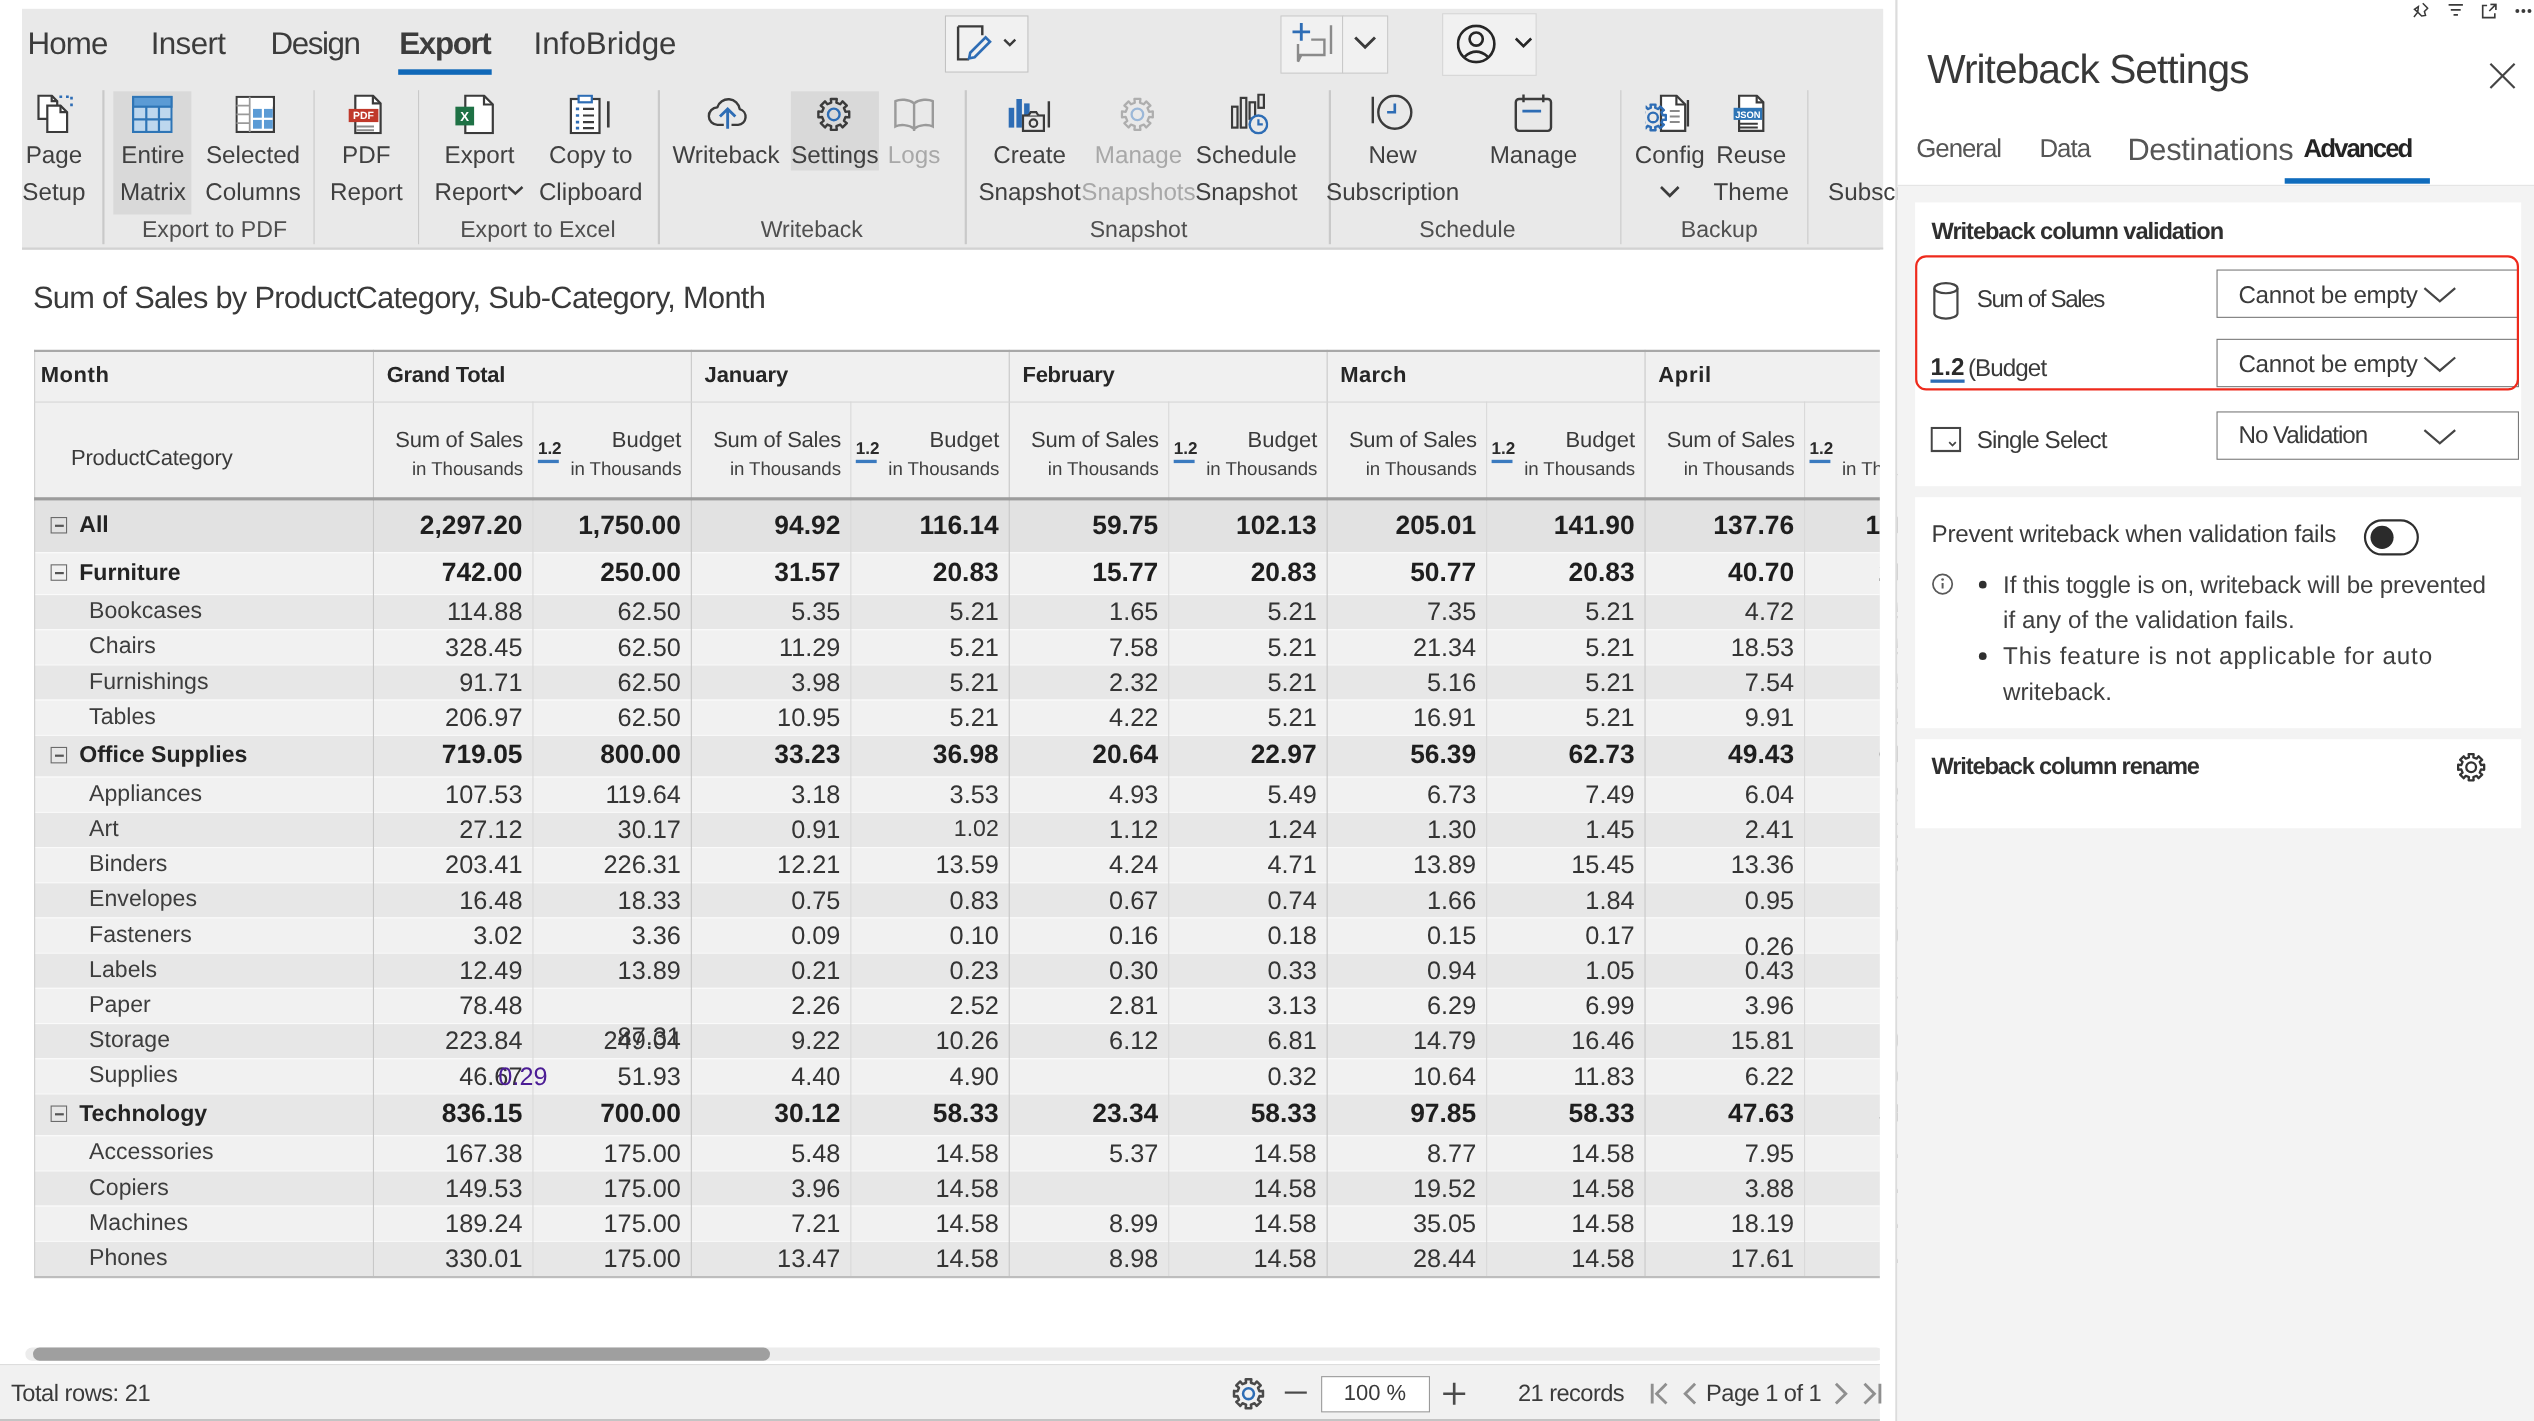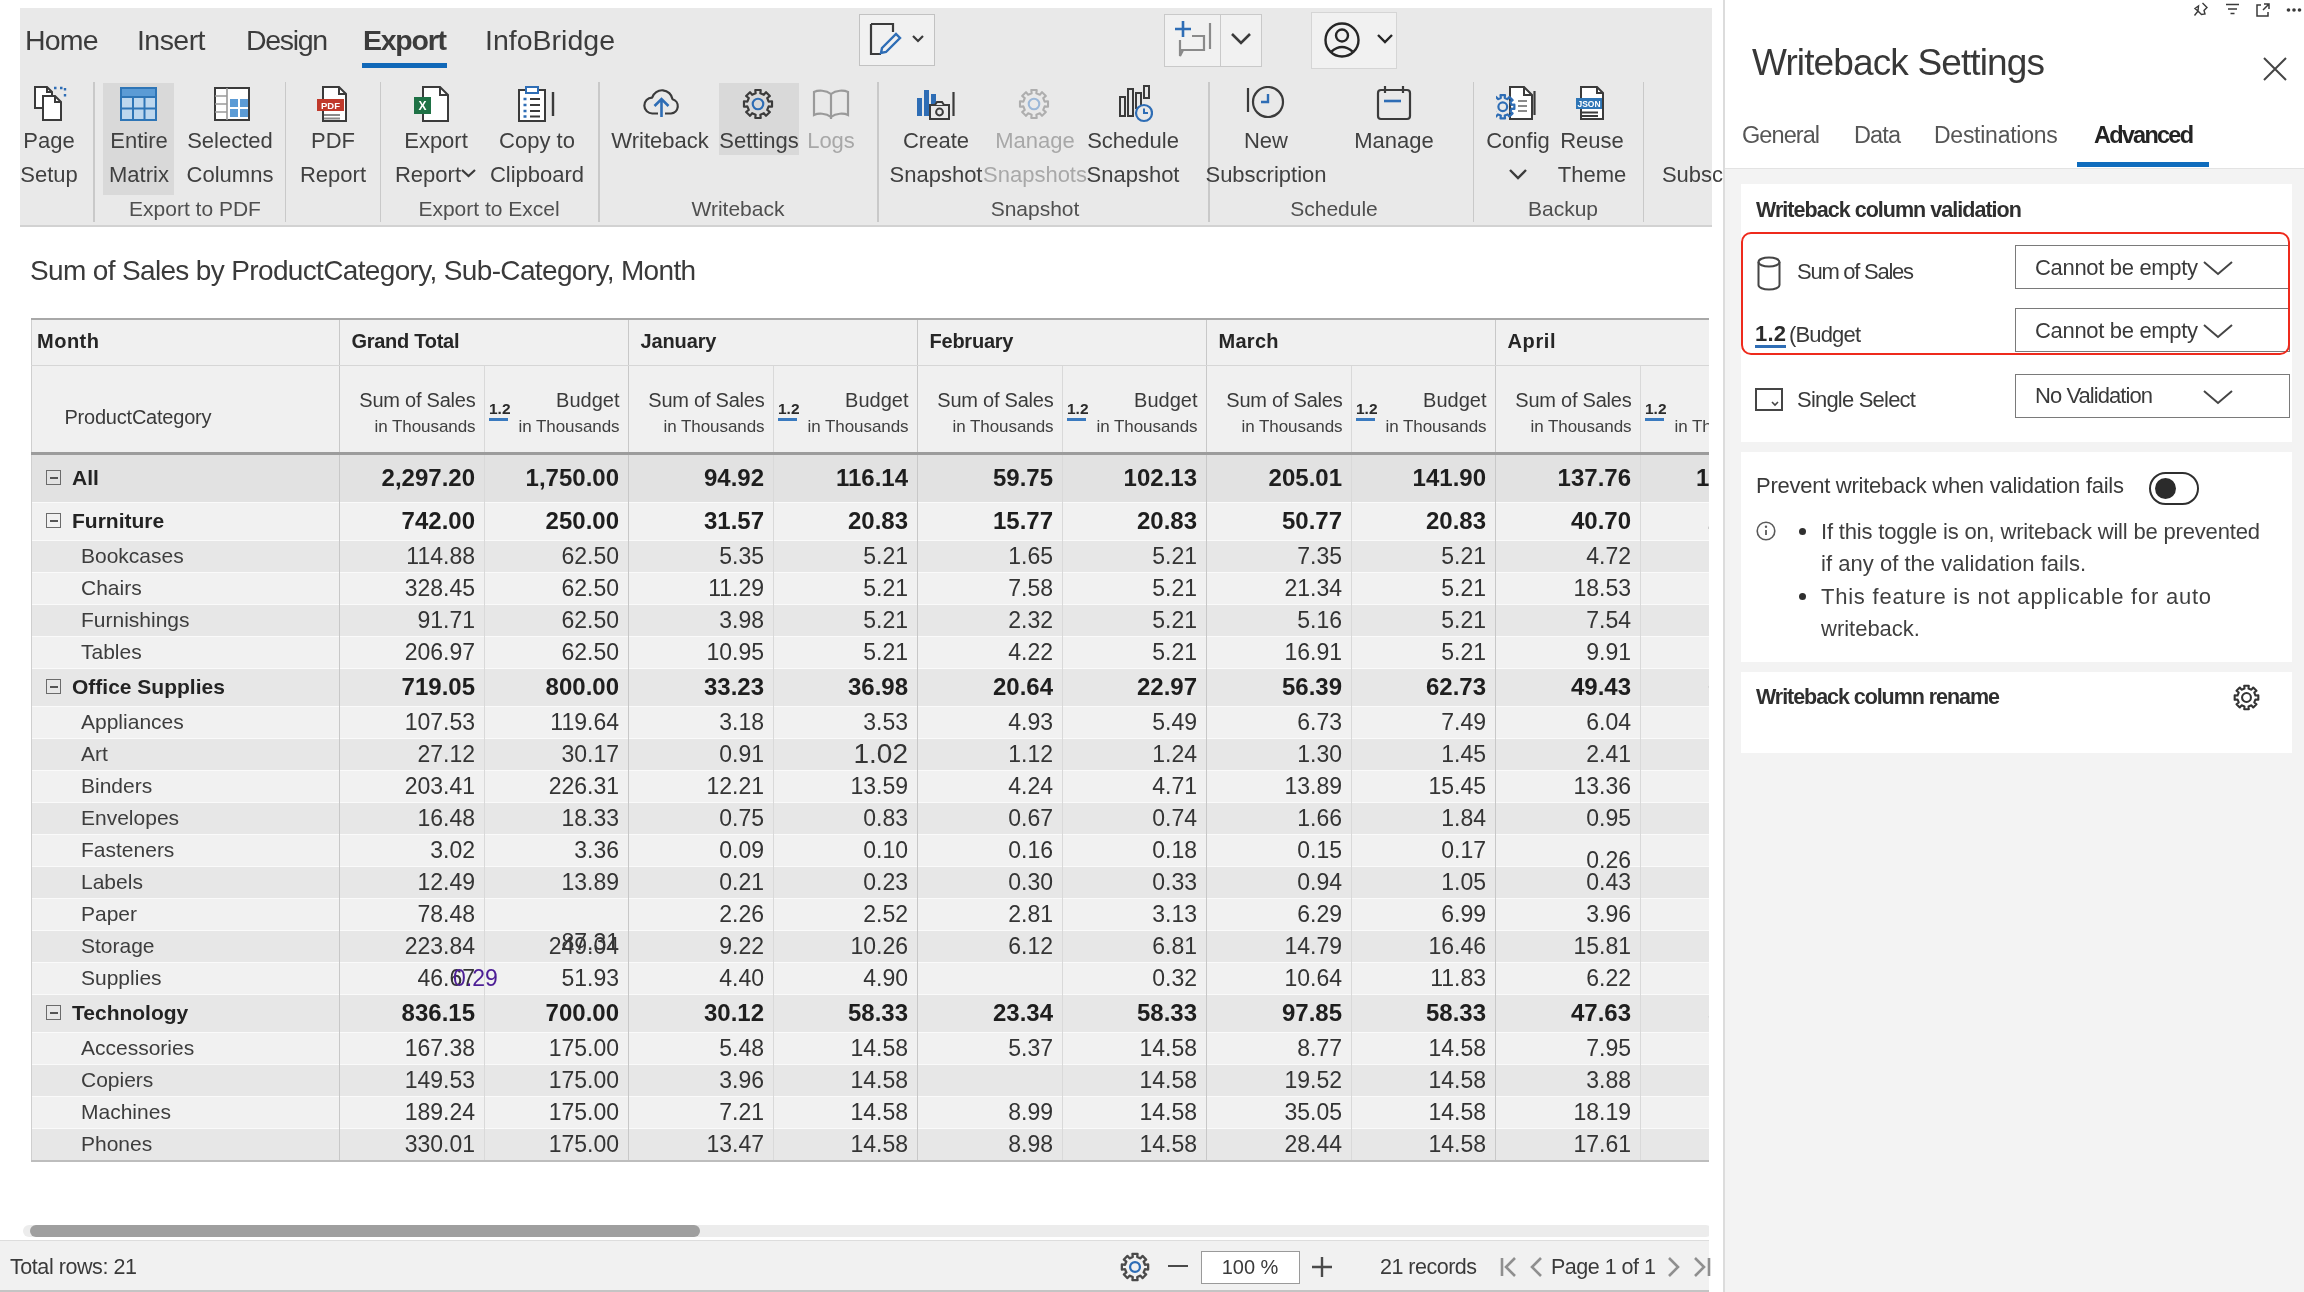--- a/index.html
+++ b/index.html
@@ -364,21 +364,21 @@
 <span id="t155" style="position:absolute;top:704.8px;height:34.5px;line-height:34.5px;font-size:23px;font-weight:400;color:#343434;white-space:pre;z-index:3;left:453.0px;width:600px;text-align:right;">4.93</span>
 <span id="t156" style="position:absolute;top:704.8px;height:34.5px;line-height:34.5px;font-size:23px;font-weight:400;color:#343434;white-space:pre;z-index:3;left:597.0px;width:600px;text-align:right;">5.49</span>
 <span id="t157" style="position:absolute;top:704.8px;height:34.5px;line-height:34.5px;font-size:23px;font-weight:400;color:#343434;white-space:pre;z-index:3;left:742.0px;width:600px;text-align:right;">6.73</span>
 <span id="t158" style="position:absolute;top:704.8px;height:34.5px;line-height:34.5px;font-size:23px;font-weight:400;color:#343434;white-space:pre;z-index:3;left:886.0px;width:600px;text-align:right;">7.49</span>
 <span id="t159" style="position:absolute;top:704.8px;height:34.5px;line-height:34.5px;font-size:23px;font-weight:400;color:#343434;white-space:pre;z-index:3;left:1031.0px;width:600px;text-align:right;">6.04</span>
 <span id="t160" style="position:absolute;top:704.8px;height:34.5px;line-height:34.5px;font-size:23px;font-weight:400;color:#343434;white-space:pre;z-index:3;left:1168.0px;width:600px;text-align:right;">9.97</span>
 <span id="rArt" style="position:absolute;top:738.2px;height:31.5px;line-height:31.5px;font-size:21px;font-weight:400;color:#3d3d3d;white-space:pre;z-index:5;left:81.0px;">Art</span>
 <span id="t162" style="position:absolute;top:736.8px;height:34.5px;line-height:34.5px;font-size:23px;font-weight:400;color:#343434;white-space:pre;z-index:3;left:-125.0px;width:600px;text-align:right;">27.12</span>
 <span id="t163" style="position:absolute;top:736.8px;height:34.5px;line-height:34.5px;font-size:23px;font-weight:400;color:#343434;white-space:pre;z-index:3;left:19.0px;width:600px;text-align:right;">30.17</span>
 <span id="t164" style="position:absolute;top:736.8px;height:34.5px;line-height:34.5px;font-size:23px;font-weight:400;color:#343434;white-space:pre;z-index:3;left:164.0px;width:600px;text-align:right;">0.91</span>
-<span id="t165" style="position:absolute;top:736.8px;height:34.5px;line-height:34.5px;font-size:28px;font-weight:400;color:#343434;white-space:pre;z-index:3;left:308.0px;width:600px;text-align:right;">1.02</span>
+<span id="t165" style="position:absolute;top:736.8px;height:34.5px;line-height:34.5px;font-size:21px;font-weight:400;color:#343434;white-space:pre;z-index:3;left:308.0px;width:600px;text-align:right;">1.02</span>
 <span id="t166" style="position:absolute;top:736.8px;height:34.5px;line-height:34.5px;font-size:23px;font-weight:400;color:#343434;white-space:pre;z-index:3;left:453.0px;width:600px;text-align:right;">1.12</span>
 <span id="t167" style="position:absolute;top:736.8px;height:34.5px;line-height:34.5px;font-size:23px;font-weight:400;color:#343434;white-space:pre;z-index:3;left:597.0px;width:600px;text-align:right;">1.24</span>
 <span id="t168" style="position:absolute;top:736.8px;height:34.5px;line-height:34.5px;font-size:23px;font-weight:400;color:#343434;white-space:pre;z-index:3;left:742.0px;width:600px;text-align:right;">1.30</span>
 <span id="t169" style="position:absolute;top:736.8px;height:34.5px;line-height:34.5px;font-size:23px;font-weight:400;color:#343434;white-space:pre;z-index:3;left:886.0px;width:600px;text-align:right;">1.45</span>
 <span id="t170" style="position:absolute;top:736.8px;height:34.5px;line-height:34.5px;font-size:23px;font-weight:400;color:#343434;white-space:pre;z-index:3;left:1031.0px;width:600px;text-align:right;">2.41</span>
 <span id="t171" style="position:absolute;top:736.8px;height:34.5px;line-height:34.5px;font-size:23px;font-weight:400;color:#343434;white-space:pre;z-index:3;left:1168.0px;width:600px;text-align:right;">2.51</span>
 <span id="rBinders" style="position:absolute;top:770.2px;height:31.5px;line-height:31.5px;font-size:21px;font-weight:400;color:#3d3d3d;white-space:pre;z-index:5;left:81.0px;">Binders</span>
 <span id="t173" style="position:absolute;top:768.8px;height:34.5px;line-height:34.5px;font-size:23px;font-weight:400;color:#343434;white-space:pre;z-index:3;left:-125.0px;width:600px;text-align:right;">203.41</span>
 <span id="t174" style="position:absolute;top:768.8px;height:34.5px;line-height:34.5px;font-size:23px;font-weight:400;color:#343434;white-space:pre;z-index:3;left:19.0px;width:600px;text-align:right;">226.31</span>
 <span id="t175" style="position:absolute;top:768.8px;height:34.5px;line-height:34.5px;font-size:23px;font-weight:400;color:#343434;white-space:pre;z-index:3;left:164.0px;width:600px;text-align:right;">12.21</span>
@@ -555,21 +555,21 @@
     <circle cx="2.5" cy="3" r="1.8" fill="#3a3a3a"></circle>
     <circle cx="8" cy="3" r="1.8" fill="#3a3a3a"></circle>
     <circle cx="13.5" cy="3" r="1.8" fill="#3a3a3a"></circle>
   </svg>
 <span id="ptitle" style="position:absolute;top:35.2px;height:55.5px;line-height:55.5px;font-size:37px;font-weight:400;color:#383838;white-space:pre;z-index:25;letter-spacing:-0.87px;left:1752.0px;">Writeback Settings</span>
 <svg style="position:absolute;left:2262.0px;top:56.0px;z-index:25" width="26" height="26" viewBox="0 0 26 26">
     <path d="M2 2 L24 24 M24 2 L2 24" stroke="#454545" stroke-width="2" fill="none"></path>
   </svg>
 <span id="ptabGen" style="position:absolute;top:118.4px;height:35.2px;line-height:35.2px;font-size:23.5px;font-weight:400;color:#565656;white-space:pre;z-index:25;letter-spacing:-0.93px;left:1742.0px;">General</span>
 <span id="ptabData" style="position:absolute;top:118.4px;height:35.2px;line-height:35.2px;font-size:23.5px;font-weight:400;color:#565656;white-space:pre;z-index:25;letter-spacing:-0.88px;left:1854.0px;">Data</span>
-<span id="ptabDest" style="position:absolute;top:118.4px;height:35.2px;line-height:35.2px;font-size:23px;font-weight:400;color:#565656;white-space:pre;z-index:25;letter-spacing:-0.26px;left:1934.0px;">Destinations</span>
+<span id="ptabDest" style="position:absolute;top:118.4px;height:35.2px;line-height:35.2px;font-size:28px;font-weight:400;color:#565656;white-space:pre;z-index:25;letter-spacing:-0.26px;left:1934.0px;">Destinations</span>
 <span id="ptabAdv" style="position:absolute;top:118.4px;height:35.2px;line-height:35.2px;font-size:23.5px;font-weight:700;color:#242424;white-space:pre;z-index:25;letter-spacing:-1.76px;left:2094.0px;">Advanced</span>
 <div style="position:absolute;left:1725.0px;top:167.5px;width:579.0px;height:1.5px;background:#e3e3e3;z-index:24;"></div>
 <div style="position:absolute;left:2077.0px;top:162.0px;width:132.0px;height:4.5px;background:#0f6cbd;z-index:25;"></div>
 <div style="position:absolute;left:1725.0px;top:169.0px;width:579.0px;height:1123.0px;background:#f3f3f3;z-index:22;"></div>
 <div style="position:absolute;left:1741.0px;top:184.0px;width:551.0px;height:258.0px;background:#ffffff;z-index:23;"></div>
 <span id="pheadval" style="position:absolute;top:193.9px;height:32.2px;line-height:32.2px;font-size:21.5px;font-weight:700;color:#2f2f2f;white-space:pre;z-index:25;letter-spacing:-0.97px;left:1756.0px;">Writeback column validation</span>
 <div style="position:absolute;left:1741px;top:232px;width:549px;height:123px;border:2.5px solid #ee2a1c;border-radius:10px;box-sizing:border-box;z-index:30;"></div>
 <svg style="position:absolute;left:1757.0px;top:256.0px;z-index:27" width="24" height="36" viewBox="0 0 24 36">
     <ellipse cx="12" cy="6" rx="10.5" ry="4.6" fill="none" stroke="#454545" stroke-width="2"></ellipse>
     <path d="M1.5 6 v23 a10.5 4.6 0 0 0 21 0 v-23" fill="none" stroke="#454545" stroke-width="2"></path>

